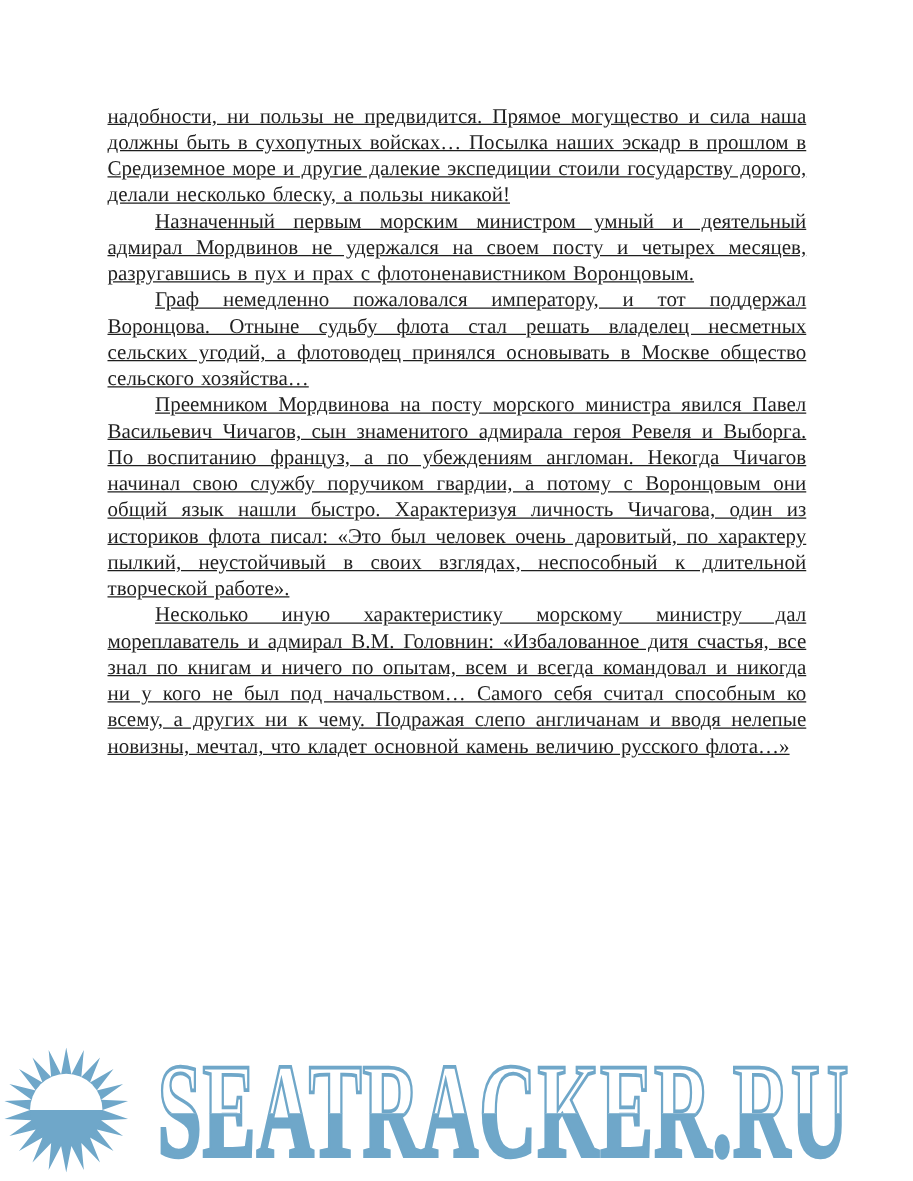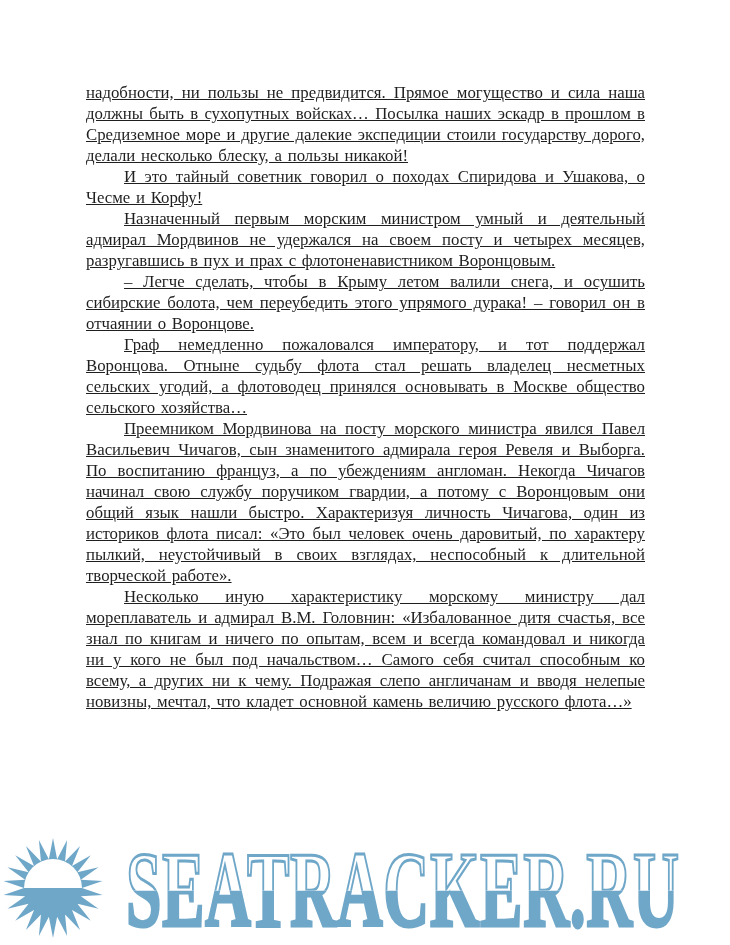--- a/index.html
+++ b/index.html
@@ -80,23 +80,21 @@
     color: var(--wm, #6fa7c9);
     -webkit-text-stroke: 3px var(--wm, #6fa7c9);
     clip-path: inset(50.4% 0 0 0);
   }
 </style>
 </head>
 <body>
 
 <div class="text-block">
   <p class="continuation">надобности, ни пользы не предвидится. Прямое могущество и сила наша должны быть в сухопутных войсках… Посылка наших эскадр в прошлом в Средиземное море и другие далекие экспедиции стоили государству дорого, делали несколько блеску, а пользы никакой!</p>
-  <p>И это тайный советник говорил о походах Спиридова и Ушакова, о Чесме и Корфу!</p>
   <p>Назначенный первым морским министром умный и деятельный адмирал Мордвинов не удержался на своем посту и четырех месяцев, разругавшись в пух и прах с флотоненавистником Воронцовым.</p>
-  <p>– Легче сделать, чтобы в Крыму летом валили снега, и осушить сибирские болота, чем переубедить этого упрямого дурака! – говорил он в отчаянии о Воронцове.</p>
   <p>Граф немедленно пожаловался императору, и тот поддержал Воронцова. Отныне судьбу флота стал решать владелец несметных сельских угодий, а флотоводец принялся основывать в Москве общество сельского хозяйства…</p>
   <p>Преемником Мордвинова на посту морского министра явился Павел Васильевич Чичагов, сын знаменитого адмирала героя Ревеля и Выборга. По воспитанию француз, а по убеждениям англоман. Некогда Чичагов начинал свою службу поручиком гвардии, а потому с Воронцовым они общий язык нашли быстро. Характеризуя личность Чичагова, один из историков флота писал: «Это был человек очень даровитый, по характеру пылкий, неустойчивый в своих взглядах, неспособный к длительной творческой работе».</p>
   <p>Несколько иную характеристику морскому министру дал мореплаватель и адмирал В.М. Головнин: «Избалованное дитя счастья, все знал по книгам и ничего по опытам, всем и всегда командовал и никогда ни у кого не был под начальством… Самого себя считал способным ко всему, а других ни к чему. Подражая слепо англичанам и вводя нелепые новизны, мечтал, что кладет основной камень величию русского флота…»</p>
 </div>
 
 <div class="watermark">
   <svg class="sun-logo" viewBox="0 0 100 100" aria-hidden="true">
     <polygon points="50.00,0.00 54.13,21.30 64.09,2.03 62.05,23.62 77.03,7.94 68.99,28.08 87.79,17.26 74.40,34.32 95.48,29.23 77.83,41.83 99.49,42.88 79.00,50.00 99.49,57.12 77.83,58.17 95.48,70.77 74.40,65.68 87.79,82.74 68.99,71.92 77.03,92.06 62.05,76.38 64.09,97.97 54.13,78.70 50.00,100.00 45.87,78.70 35.91,97.97 37.95,76.38 22.97,92.06 31.01,71.92 12.21,82.74 25.60,65.68 4.52,70.77 22.17,58.17 0.51,57.12 21.00,50.00 0.51,42.88 22.17,41.83 4.52,29.23 25.60,34.32 12.21,17.26 31.01,28.08 22.97,7.94 37.95,23.62 35.91,2.03 45.87,21.30" class="wm-fill" fill="#6fa7c9"></polygon>
     <circle class="wm-fill" cx="50" cy="50" r="29" fill="#6fa7c9"></circle>
     <path d="M 21 50 A 29 29 0 0 1 79 50 Z" fill="#ffffff"></path>

